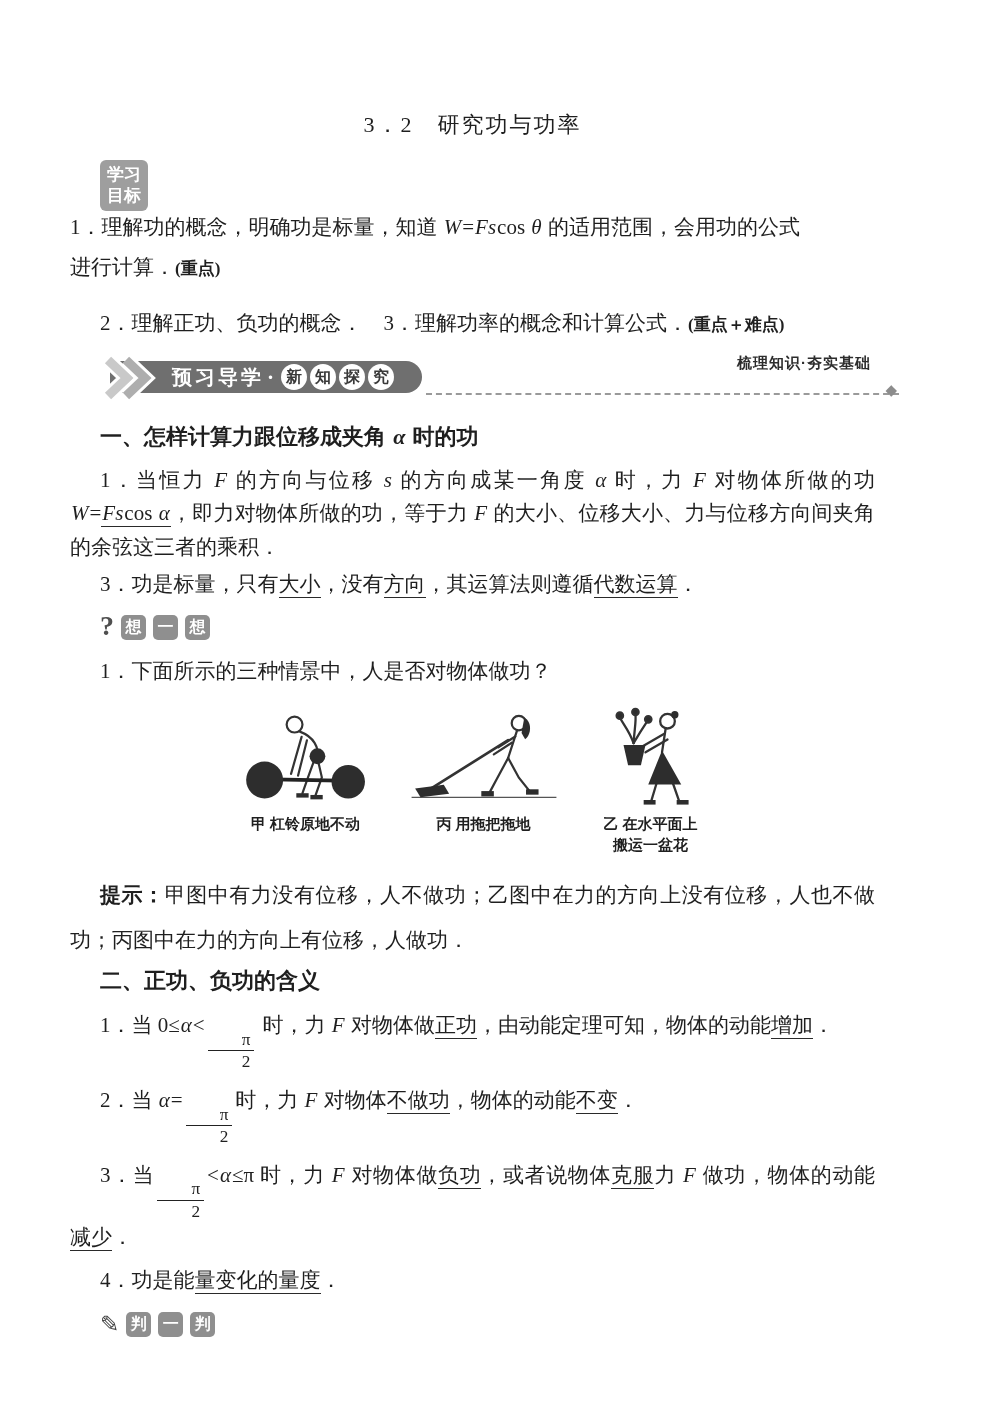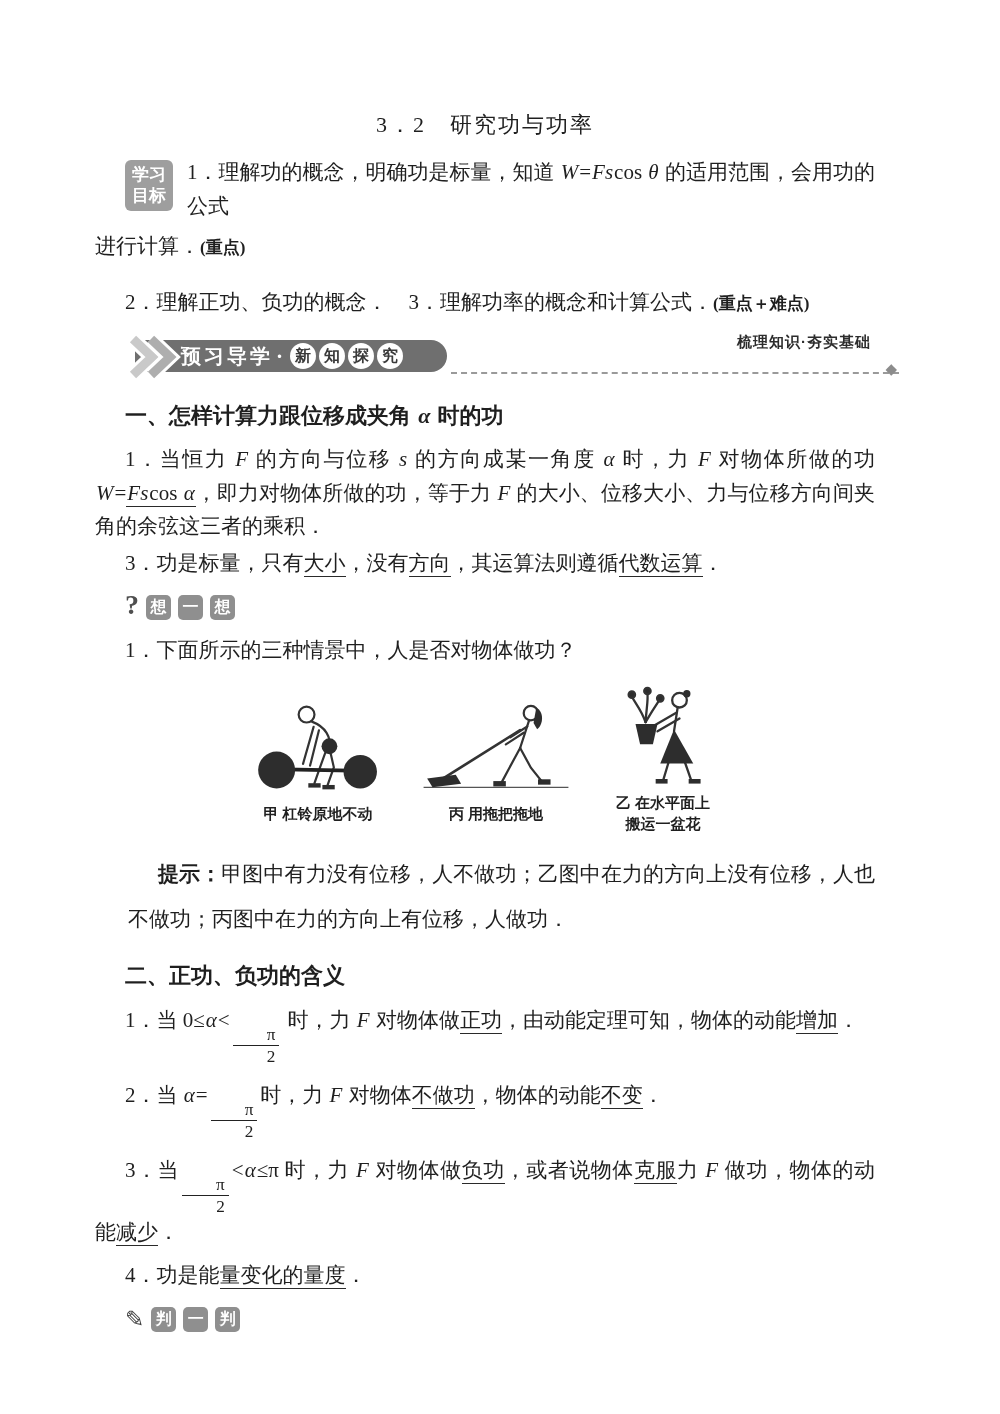--- a/index.html
+++ b/index.html
@@ -1,65 +1,65 @@
 <!DOCTYPE html>
 <html><head>
 <meta charset="utf-8">
 <style>
   html,body { margin:0; padding:0; }
   body {
     width:1000px; height:1414px; background:#ffffff; color:#1f1f1f;
     font-family:"Liberation Serif", serif; font-size:21px;
     overflow:hidden;
   }
-  .page { box-sizing:border-box; width:1000px; height:1414px; padding:110px 125px 0 95px;border-radius:10px; }
+  .page { box-sizing:border-box; width:1000px; height:1414px; padding:110px 125px 0 70px;border-radius:10px; }
 
   .title { margin:0; font-size:22px; font-weight:500; text-align:center; letter-spacing:2px; }
 
   
-  .obj-row { display:flex; align-items:flex-start; margin-top:16px; }
+  .obj-row { display:flex; align-items:flex-start; margin-top:16px;flex-direction:column; }
   .obj-badge {
     flex:none; margin-left:30px; margin-right:14px; margin-top:4px;
     width:48px; padding:4px 0; background:#9e9e9e; border-radius:6px;
     color:#fff; font-family:"Liberation Sans", sans-serif; font-weight:700;
     font-size:17px; line-height:1.25; text-align:center;
   }
   .obj-line { margin:0; line-height:1.6; }
   .obj-row .obj-line { }
   .obj-l2 { margin:7px 0 0 0; }
   .obj-l3 { margin:22px 0 0 0; text-indent:30px; }
 
   
   .banner { position:relative; margin-top:18px; height:42px; }
   .banner-bar {
     position:absolute; left:40px; top:3px; width:312px; height:32px;
     background:#6f6f6f; border-radius:2px 17px 17px 2px;
     display:flex; align-items:center; box-sizing:border-box; padding-left:46px;
   }
-  .banner-title { color:#fff; font-family:"Liberation Sans", sans-serif; font-weight:700; font-size:20px; letter-spacing:3px; }
+  .banner-title { color:#fff; font-family:"Liberation Sans", sans-serif; font-weight:700; font-size:20px; letter-spacing:3px;margin-left:16px; }
   .banner-dot { color:#fff; font-weight:700; margin:0 7px 0 3px; }
   .banner-circle {
     width:26px; height:26px; border-radius:50%; background:#fff; color:#3a3a3a;
     font-family:"Liberation Sans", sans-serif; font-weight:700; font-size:16px;
     display:flex; align-items:center; justify-content:center; margin-right:3px; flex:none;
   }
   .banner-chevrons { position:absolute; left:30px; top:-3px; }
   .banner-dash { position:absolute; left:356px; right:-24px; bottom:5px; border-bottom:2px dashed #9a9a9a; }
   .banner-tagline {
     position:absolute; right:4px; bottom:27px; color:#2d2d2d;
     font-family:"Liberation Sans", sans-serif; font-weight:700; font-size:15px; letter-spacing:1px;
   }
   .banner-diamond { position:absolute; right:-22px; bottom:1px; color:#8c8c8c; font-size:15px; }
 
   .sec-heading { font-family:"Liberation Sans", sans-serif; font-weight:700; font-size:22px; margin:22px 0 0 30px; }
 
   .para { margin:12px 0 0 0; line-height:1.58; text-align:justify; }
   .ind { text-indent:30px; }
   .follow { margin-top:4px; }
-  .hint { margin-top:18px; line-height:2.12;margin-left:33px; }
+  .hint { margin-top:18px; line-height:2.12; }
   .fpara { margin-top:13px; }
 
   
   .i { font-style:italic; font-family:"Liberation Serif", serif; padding:0 1px; }
   .u { border-bottom:1.6px solid #2a2a2a; padding-bottom:1px; }
   .b { font-weight:700; font-family:"Liberation Sans", sans-serif; }
   .em { font-weight:700; font-size:17px; }
 
   .frac {
     display:inline-flex; flex-direction:column; align-items:center; vertical-align:-0.72em;
@@ -72,21 +72,21 @@
   .badge-row { display:flex; align-items:center; gap:7px; margin:12px 0 0 30px; height:30px; }
   .q-icon { font-size:28px; font-weight:700; color:#4f4f4f; line-height:1; transform:translateY(-2px); }
   .pen-icon { font-size:23px; color:#3f3f3f; line-height:1; }
   .chip {
     width:25px; height:25px; background:#8f8f8f; border-radius:5px; color:#fff;
     font-family:"Liberation Sans", sans-serif; font-weight:700; font-size:16px;
     display:flex; align-items:center; justify-content:center; flex:none;
   }
 
   
-  .figures { display:flex; justify-content:center; align-items:center; gap:36px; margin-top:14px; }
+  .figures { display:flex; justify-content:center; align-items:flex-start; gap:36px; margin-top:14px; }
   .figures figure { margin:0; text-align:center; }
   .fig-img { height:106px; display:flex; align-items:flex-end; justify-content:center; }
   figcaption {
     font-family:"Liberation Sans", sans-serif; font-weight:700; font-size:15px;
     color:#1f1f1f; margin-top:5px; line-height:1.4;
   }
 </style>
 </head>
 <body>
 
@@ -207,21 +207,21 @@
       </div>
       <figcaption>
         <div>乙 在水平面上</div>
         <div>搬运一盆花</div>
       </figcaption>
     </figure>
   </div>
 
   <p class="para ind hint"><span class="b">提示：</span><span>甲图中有力没有位移，人不做功；乙图中在力的方向上没有位移，人也不做功；丙图中在力的方向上有位移，人做功．</span></p>
 
-  <h2 class="sec-heading" style="margin-top:20px;"><span>二、正功、负功的含义</span></h2>
+  <h2 class="sec-heading" style="margin-top:4px;"><span>二、正功、负功的含义</span></h2>
   <p class="para ind fpara"><span>1．当 0≤</span><span class="i">α</span><span>&lt;</span><span class="frac">
         <span class="fn">π</span>
         <span class="fd">2</span>
       </span><span> 时，力 </span><span class="i">F</span><span> 对物体做</span><span class="u">正功</span><span>，由动能定理可知，物体的动能</span><span class="u">增加</span><span>．</span></p>
   <p class="para ind fpara"><span>2．当 </span><span class="i">α</span><span>=</span><span class="frac">
         <span class="fn">π</span>
         <span class="fd">2</span>
       </span><span>时，力 </span><span class="i">F</span><span> 对物体</span><span class="u">不做功</span><span>，物体的动能</span><span class="u">不变</span><span>．</span></p>
   <p class="para ind fpara"><span>3．当</span><span class="frac">
         <span class="fn">π</span>

